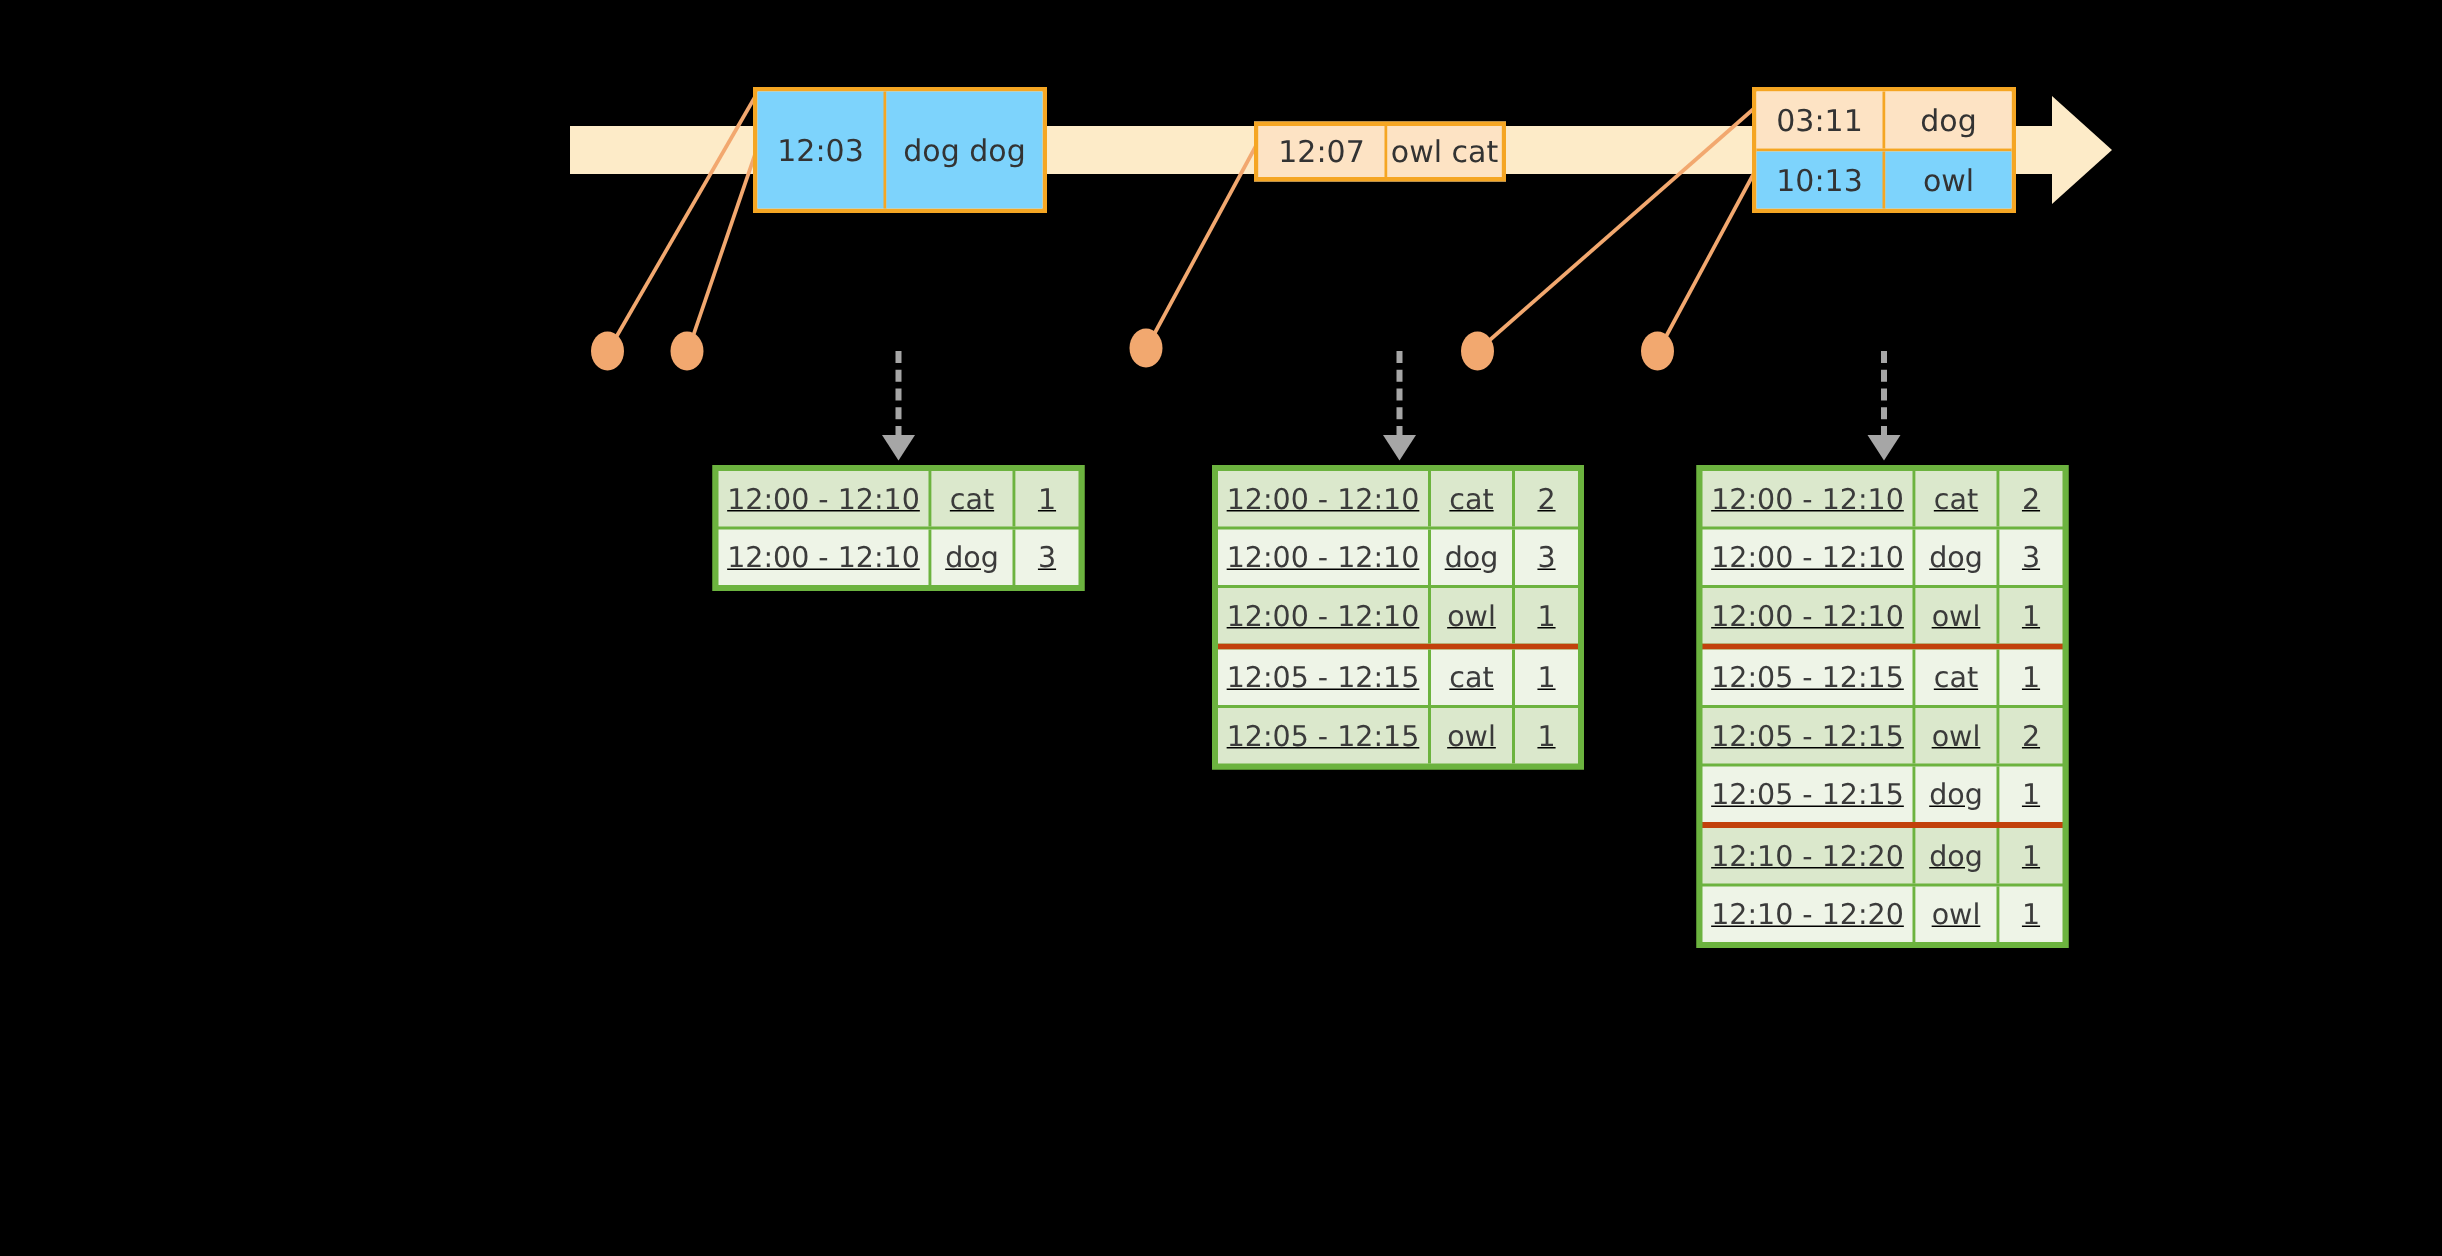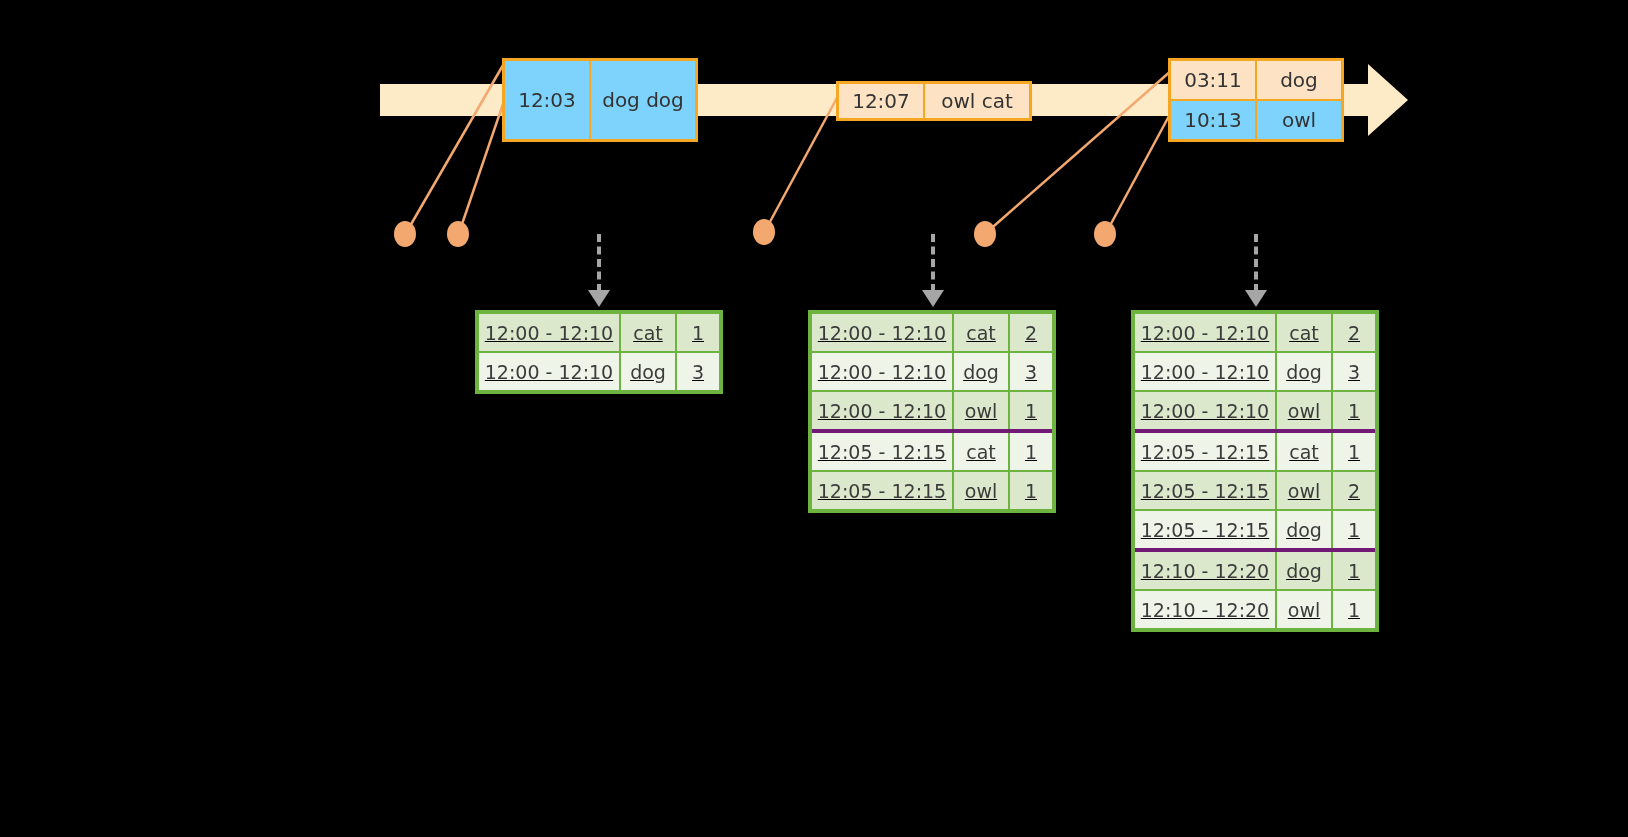--- a/index.html
+++ b/index.html
@@ -17,36 +17,36 @@
        display:flex;flex-direction:column;background:#fff5e6;}
   .evt-row{display:flex;flex:1;}
   .evt-row + .evt-row{border-top:2px solid #f5a623;}
   .evt-row.alt .evt-cell{background:#fde3c4;}
   .evt-cell{display:flex;align-items:center;justify-content:center;
             font-size:20px;color:#333;box-sizing:border-box;background:#7dd3fc;}
   .evt-cell.time{width:86px;border-right:2px solid #f5a623;}
   .evt-cell.val{flex:1;}
 
   #evt1{left:502px;top:58px;width:196px;height:84px;}
-  #evt2{left:836px;top:81px;width:196px;height:40px;}
+  #evt2{left:836px;top:81px;width:168px;height:40px;}
   #evt3{left:1168px;top:58px;width:176px;height:84px;}
 
   
   .dot{position:absolute;width:22px;height:26px;border-radius:50%;background:#f2a86f;}
   svg.lines{position:absolute;left:0;top:0;width:1628px;height:837px;pointer-events:none;}
 
   
   .darrow{position:absolute;width:4px;background:transparent;
           border-left:4px dashed #a6a6a6;}
   .dhead{position:absolute;width:0;height:0;border-left:11px solid transparent;
          border-right:11px solid transparent;border-top:17px solid #a6a6a6;}
 
   
   .gtable{position:absolute;border:4px solid #6cb33f;box-sizing:border-box;background:#6cb33f;}
-  .gsec + .gsec{border-top:4px solid #701a75;}
+  .gsec + .gsec{border-top:4px solid #c2410c;}
   .grow{display:flex;height:37px;text-decoration:underline;}
   .grow + .grow{border-top:2px solid #6cb33f;}
   .gcell{display:flex;align-items:center;justify-content:center;
          font-size:19px;color:#3b3b3b;box-sizing:border-box;background:#eef4e7;}
   .grow.shade .gcell{background:#dbe8cc;}
   .gcell.win{border-right:2px solid #6cb33f;}
   .gcell.key{border-right:2px solid #6cb33f;}
 </style>
 </head>
 <body>

